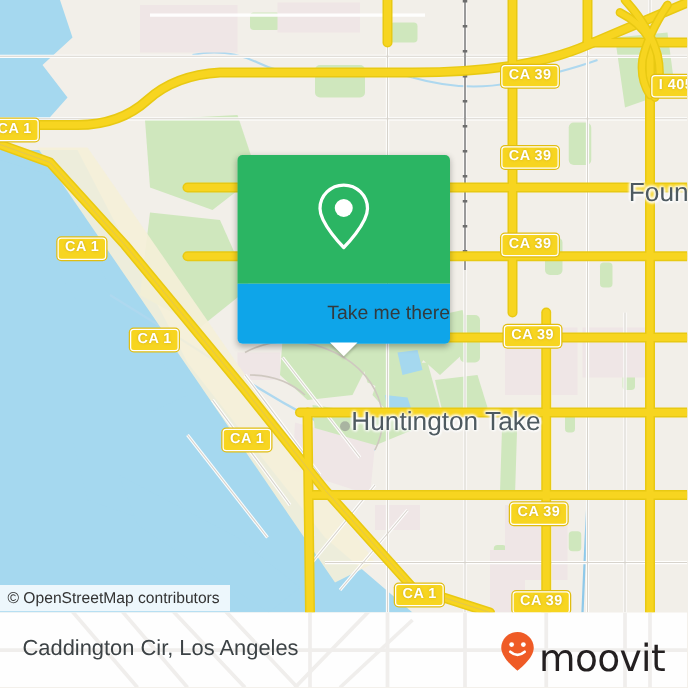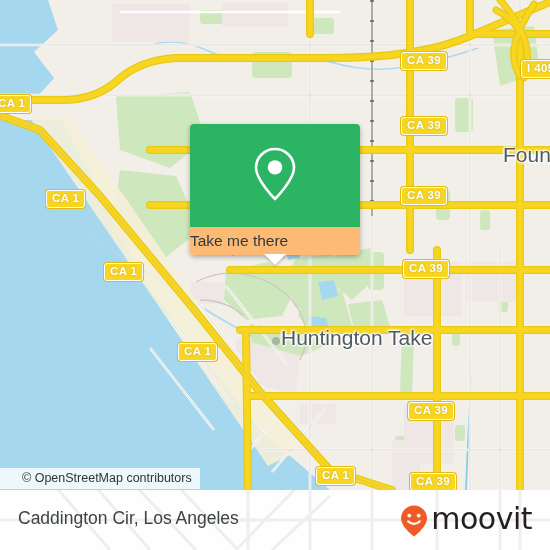--- a/index.html
+++ b/index.html
@@ -56,24 +56,24 @@
     z-index:40;
   }
   #popup-top{
     background:#2bb563;
     height:103px;
     border-radius:4px 4px 0 0;
     display:flex;align-items:center;justify-content:center;
   }
   #popup-bottom{
     position:relative;
-    background:#fdba74;
-    height:28px;
+    background:#0ea5e9;
+    height:48px;
     border-radius:0 0 4px 4px;
-    display:flex;align-items:center;justify-content:flex-start;
+    display:flex;align-items:center;justify-content:flex-end;
   }
   #popup-bottom .label{
     color:#333a3d;font-size:15.5px;
     font-family:"Liberation Sans", sans-serif;
   }
   #popup-tail{
     position:absolute;
     left:50%;margin-left:-11px;bottom:-10px;
     width:0;height:0;
     border-left:11px solid transparent;
@@ -83,21 +83,21 @@
   }
 
   
   #attrib{
     position:absolute;left:0;top:468px;
     background:rgba(255,255,255,.80);
     color:#333;
     font-size:12.5px;
     line-height:21px;
     height:21px;
-    padding:0 8px 0 22px;
+    padding:0 8px 0 6px;
     z-index:45;
     font-family:"Liberation Sans", sans-serif;
   }
 
   
   #footer{
     position:absolute;left:0;top:490px;width:550px;height:60px;
     background:rgba(255,255,255,.93);
     z-index:50;
     overflow:hidden;
@@ -105,21 +105,21 @@
   #footer-text{
     position:absolute;left:18px;top:18px;
     color:#3c4245;
     font-size:17.5px;
     font-family:"Liberation Sans", sans-serif;
     white-space:nowrap;
     text-align:right;
   }
   #brand{
     position:absolute;right:18px;top:14px;
-    display:flex;align-items:flex-start;gap:2px;
+    display:flex;align-items:flex-end;gap:2px;
   }
   #brand-word{
     color:#231f20;
     font-size:30px;
     letter-spacing:-0.5px;
     line-height:30px;
     font-family:"DejaVu Sans", sans-serif;
     font-weight:normal;
   }
 </style>

